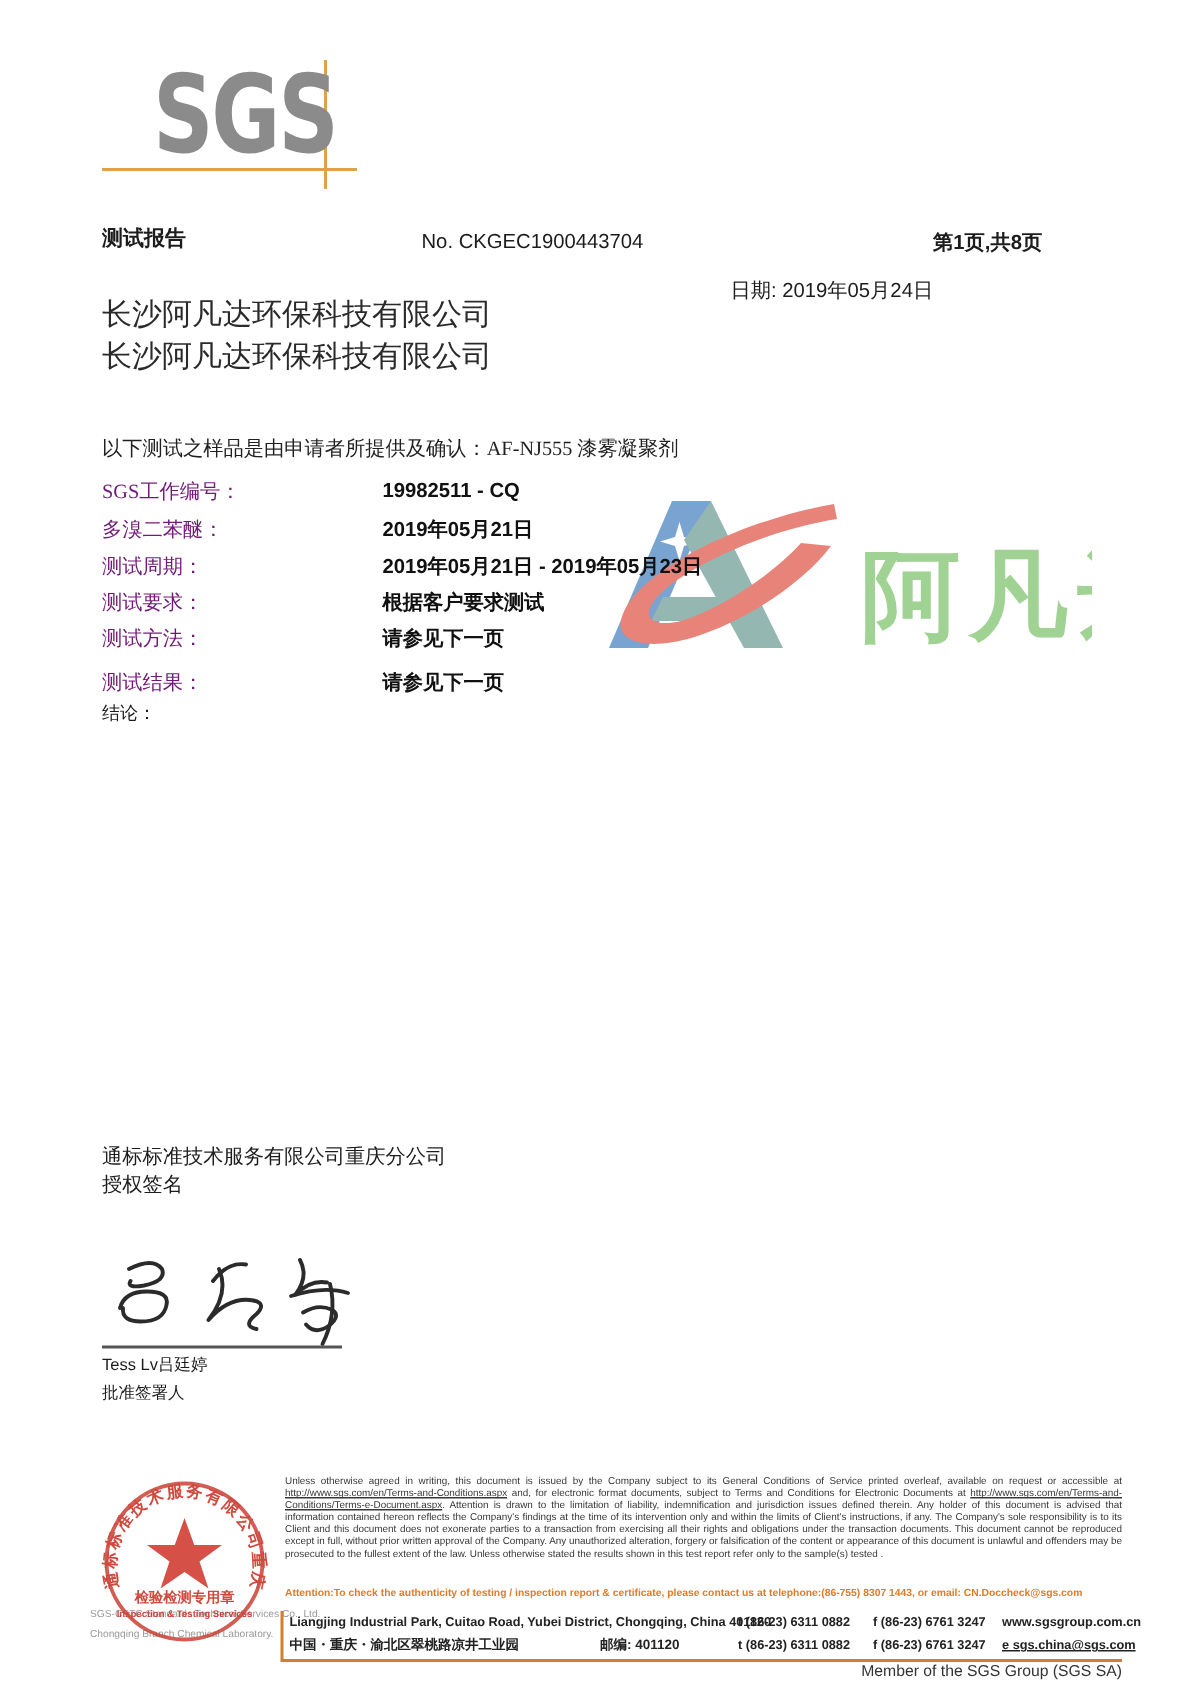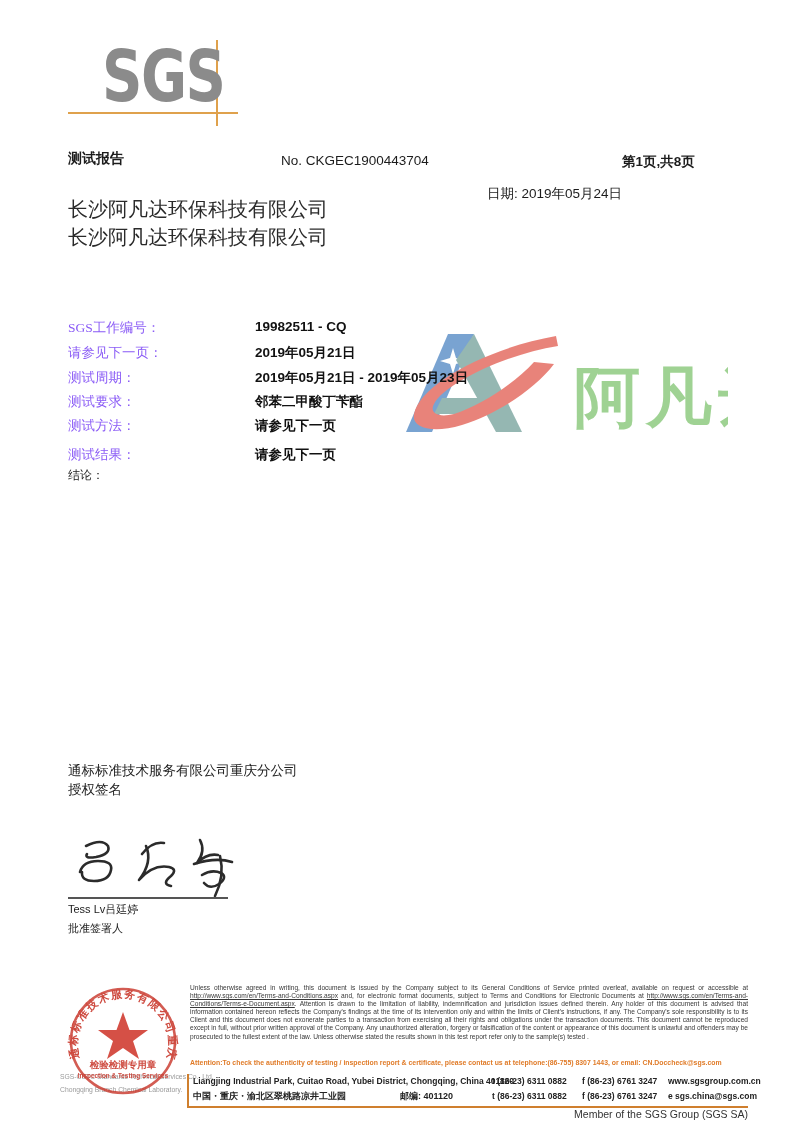--- a/index.html
+++ b/index.html
@@ -12,21 +12,21 @@
   .logo-hline{height:2px;background:#dfa14c;}
   .logo-vline{width:2px;background:#dfa14c;}
   
   .report-title{font-size:14px;font-weight:bold;font-family:Liberation Mono, monospace;}
   .meta{font-size:13.5px;}
   
   .serif{font-family:"Liberation Serif","DejaVu Serif",serif;}
   .client-line{font-size:20px;color:#2a2a2a;}
   .intro{font-size:13.5px;color:#1f1f1f;}
   .frow{position:absolute;left:68px;width:680px;font-size:13.5px;}
-  .flabel{position:absolute;left:0;top:0;color:#8b5cf6;}
+  .flabel{position:absolute;left:0;top:0;color:#701a75;}
   .fvalue{position:absolute;left:187px;top:0;font-weight:bold;color:#111;}
   .conclusion-text{font-size:13.5px;line-height:21.5px;color:#1a1a1a;text-align:justify;}
   
   .sig-line{height:2px;background:#555;}
   .sig-name{font-size:11px;}
   
   .wm{opacity:0.82;}
   
   .fineprint{font-size:6.6px;line-height:8.1px;color:#383838;text-align:justify;
       font-family:"Liberation Sans",sans-serif;}
@@ -55,20 +55,21 @@
   <div class="abs meta" style="left:281px;top:153px;">No. CKGEC1900443704</div>
   <div class="abs meta" style="left:487px;top:153px;margin-top:32px;">
     <span>日期:</span>
     <span>2019年05月24日</span>
   </div>
   <div class="abs meta" style="left:622px;top:153px;font-weight:bold;">第1页,共8页</div>
 
   <div class="abs serif client-line" style="left:68px;top:196px;">长沙阿凡达环保科技有限公司</div>
   <div class="abs serif client-line" style="left:68px;top:224px;">长沙阿凡达环保科技有限公司</div>
 
+  <div class="abs serif intro" style="left:68px;top:290px;">以下测试之样品是由申请者所提供及确认：AF-NJ555 漆雾凝聚剂</div>
 
   <div class="abs wm" style="left:396px;top:328px;width:332px;height:116px;z-index:0;">
     <svg width="332" height="116" viewBox="0 0 332 116">
 
       <polygon points="10,104 52,6 78,6 36,104" fill="#5c8fc7"></polygon>
 
       <path d="M57,20 L60,30 L70,33 L60,36 L57,46 L54,36 L44,33 L54,30 Z" fill="#ffffff"></path>
 
       <polygon points="78,6 126,104 100,104 60,32" fill="#7ea8a2"></polygon>
 
@@ -79,30 +80,30 @@
 
       <text x="178" y="92" font-size="66" font-weight="bold" letter-spacing="6" fill="#8bc97c" font-family="Liberation Sans, sans-serif">阿凡达</text>
     </svg>
   </div>
 
   <div class="frow" style="top:319px;z-index:1;">
     <span class="flabel serif">SGS工作编号：</span>
     <span class="fvalue">19982511 - CQ</span>
   </div>
   <div class="frow" style="top:344px;z-index:1;">
-    <span class="flabel serif">请参见下一页：</span>
+    <span class="flabel serif">多溴二苯醚：</span>
     <span class="fvalue">2019年05月21日</span>
   </div>
   <div class="frow" style="top:369px;z-index:1;">
     <span class="flabel serif">测试周期：</span>
     <span class="fvalue">2019年05月21日 - 2019年05月23日</span>
   </div>
   <div class="frow" style="top:393px;z-index:1;">
     <span class="flabel serif">测试要求：</span>
-    <span class="fvalue serif">邻苯二甲酸丁苄酯</span>
+    <span class="fvalue serif">根据客户要求测试</span>
   </div>
   <div class="frow" style="top:417px;z-index:1;">
     <span class="flabel serif">测试方法：</span>
     <span class="fvalue serif">请参见下一页</span>
   </div>
   <div class="frow" style="top:446px;z-index:1;">
     <span class="flabel serif">测试结果：</span>
     <span class="fvalue serif">请参见下一页</span>
   </div>
 
@@ -157,19 +158,19 @@
 
   <div class="abs addr" style="left:193px;top:1076px;">Liangjing Industrial Park, Cuitao Road, Yubei District, Chongqing, China 401120</div>
   <div class="abs addr" style="left:492px;top:1076px;">t (86-23) 6311 0882</div>
   <div class="abs addr" style="left:582px;top:1076px;">f (86-23) 6761 3247</div>
   <div class="abs addr" style="left:668px;top:1076px;">www.sgsgroup.com.cn</div>
 
   <div class="abs addr addr-cn" style="left:193px;top:1090px;">中国・重庆・渝北区翠桃路凉井工业园</div>
   <div class="abs addr addr-cn" style="left:400px;top:1090px;">邮编: 401120</div>
   <div class="abs addr" style="left:492px;top:1091px;">t (86-23) 6311 0882</div>
   <div class="abs addr" style="left:582px;top:1091px;">f (86-23) 6761 3247</div>
-  <div class="abs addr" style="left:668px;top:1091px;">e sgs.china@sgs.com</div>
+  <div class="abs addr" style="left:668px;top:1091px;text-decoration:underline;">e sgs.china@sgs.com</div>
 
   <div class="abs orange-h" style="left:187px;top:1106px;width:561px;"></div>
 
   <div class="abs member" style="left:470px;top:1108px;width:278px;text-align:right;">Member of the SGS Group (SGS SA)</div>
 
 </div>
 
 </body></html>

